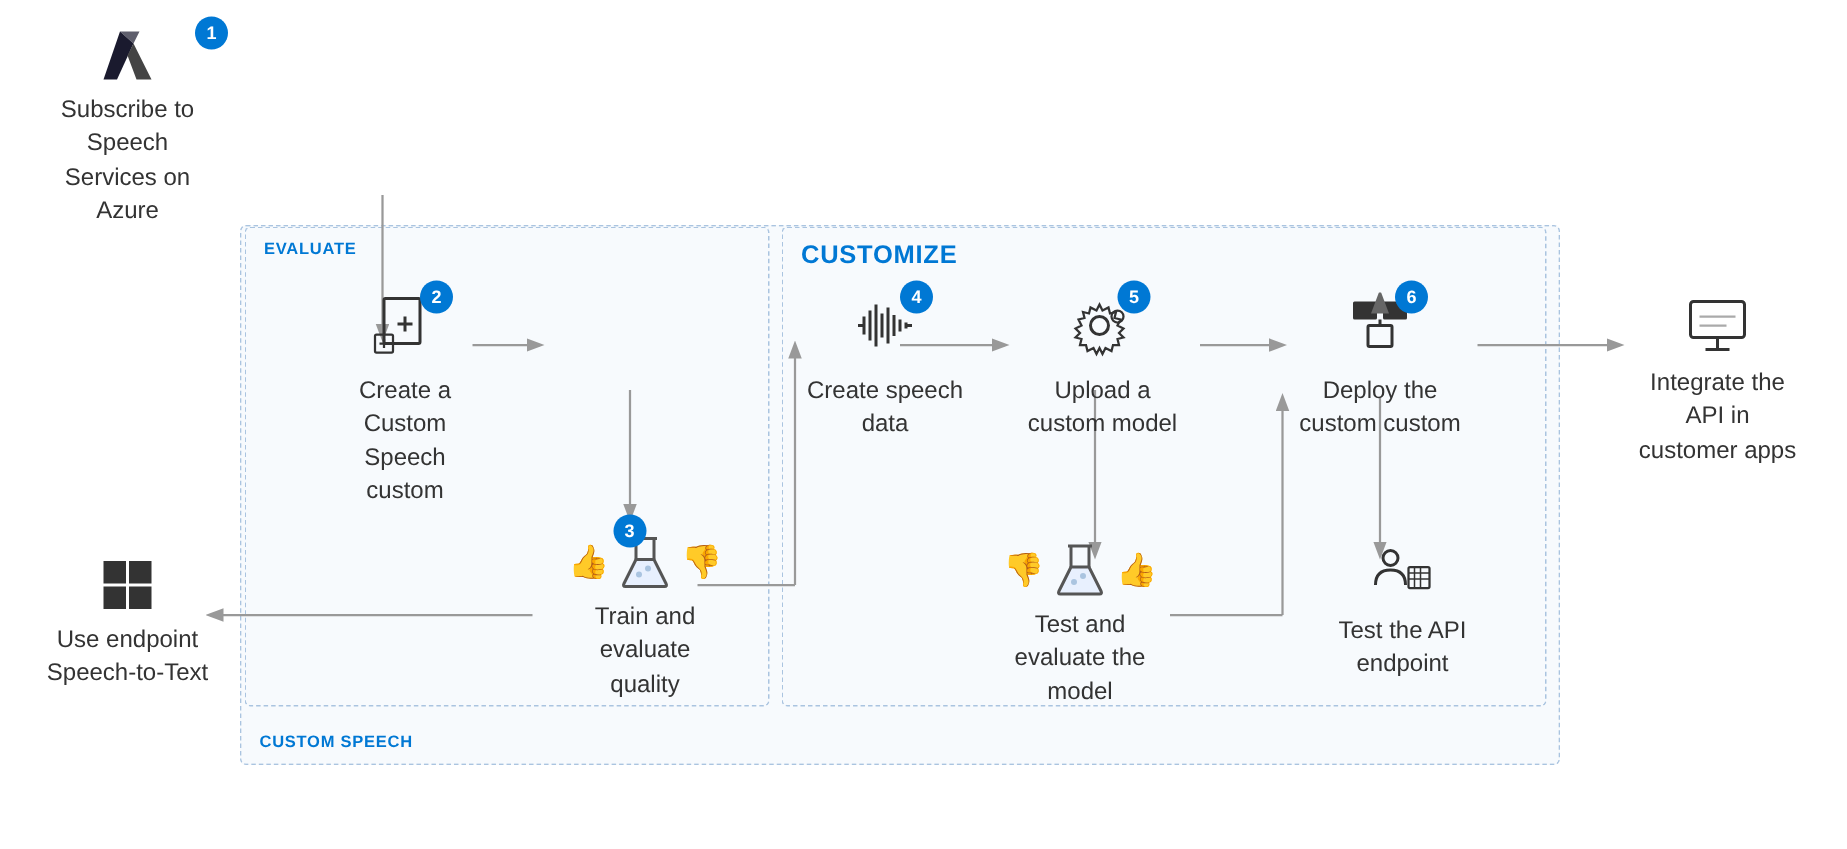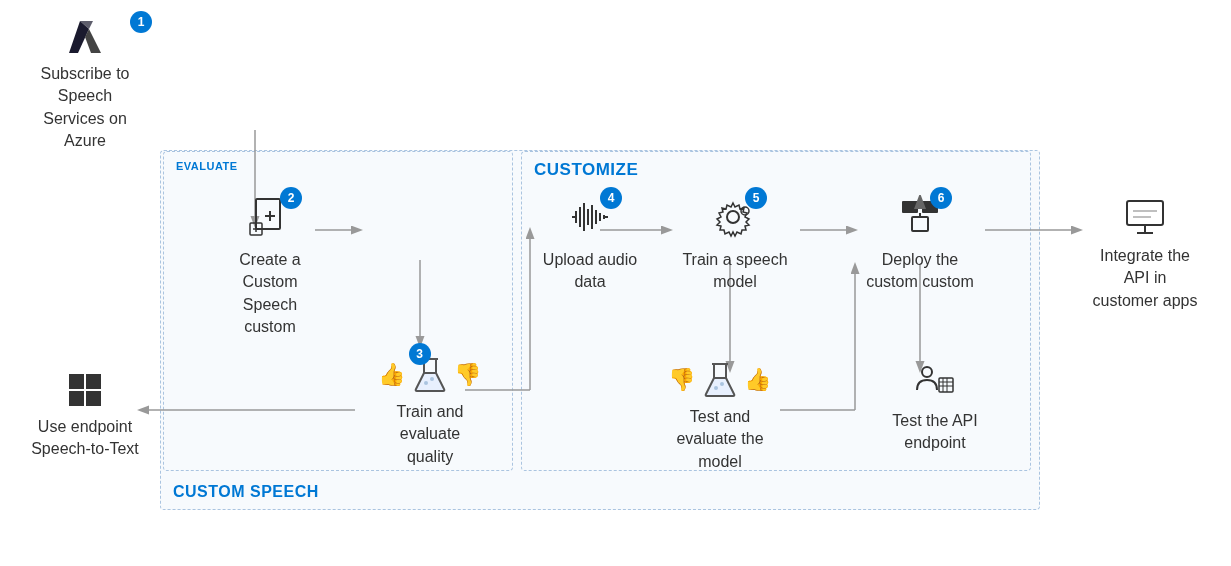--- a/index.html
+++ b/index.html
@@ -59,21 +59,21 @@
       height: 360px;
       border: 1.5px dashed #aac4e0;
       background: #f7fafd;
       border-radius: 4px;
     }
 
     .box-label-custom-speech {
       position: absolute;
       bottom: 8px;
       left: 12px;
-      font-size: 16px;
+      font-size: 11px;
       font-weight: 700;
       color: #0078d4;
       letter-spacing: 0.5px;
       text-transform: uppercase;
     }
 
     .box-evaluate {
       position: absolute;
       left: 2px;
       top: 0;
@@ -260,35 +260,35 @@
         <line x1="16" y1="8" x2="16" y2="36" stroke="#333" stroke-width="2"></line>
         <line x1="20" y1="14" x2="20" y2="30" stroke="#333" stroke-width="2"></line>
         <line x1="24" y1="10" x2="24" y2="34" stroke="#333" stroke-width="2"></line>
         <line x1="28" y1="15" x2="28" y2="29" stroke="#333" stroke-width="2"></line>
         <line x1="32" y1="18" x2="32" y2="26" stroke="#333" stroke-width="2"></line>
         <line x1="36" y1="20" x2="36" y2="24" stroke="#333" stroke-width="2"></line>
         <line x1="36" y1="22" x2="40" y2="22" stroke="#333" stroke-width="2"></line>
       </svg>
       <div class="badge" style="top:-8px;right:-10px;">4</div>
     </div>
-    <span class="step-label">Upload audio data</span>
+    <span class="step-label">Create speech data</span>
   </div>
 
   <div class="step-node" style="left:680px;top:195px;">
     <div style="position:relative;">
       
       <svg width="44" height="44" viewBox="0 0 44 44">
         <circle cx="20" cy="22" r="6" fill="none" stroke="#333" stroke-width="2"></circle>
         <path d="M20,8 L22,12 L26,10 L27,14 L31,13 L30,17 L34,18 L32,22 L36,24 L33,27 L36,30 L32,31 L33,35 L29,35 L28,39 L24,37 L22,41 L20,37 L18,41 L16,37 L12,39 L11,35 L7,35 L8,31 L4,30 L7,27 L4,24 L8,22 L6,18 L10,17 L9,13 L13,14 L14,10 L18,12 Z" fill="none" stroke="#333" stroke-width="1.5"></path>
 
         <circle cx="32" cy="16" r="4" fill="none" stroke="#333" stroke-width="1.5"></circle>
       </svg>
       <div class="badge" style="top:-8px;right:-10px;">5</div>
     </div>
-    <span class="step-label">Train a speech model</span>
+    <span class="step-label">Upload a custom model</span>
   </div>
 
   <div class="step-node" style="left:865px;top:195px;">
     <div style="position:relative;">
       
       <svg width="44" height="44" viewBox="0 0 44 44">
         <rect x="4" y="6" width="16" height="12" rx="1" fill="#333"></rect>
         <rect x="24" y="6" width="16" height="12" rx="1" fill="#333"></rect>
         <rect x="14" y="22" width="16" height="14" rx="1" fill="none" stroke="#333" stroke-width="2"></rect>
         <line x1="22" y1="18" x2="22" y2="22" stroke="#333" stroke-width="2"></line>

